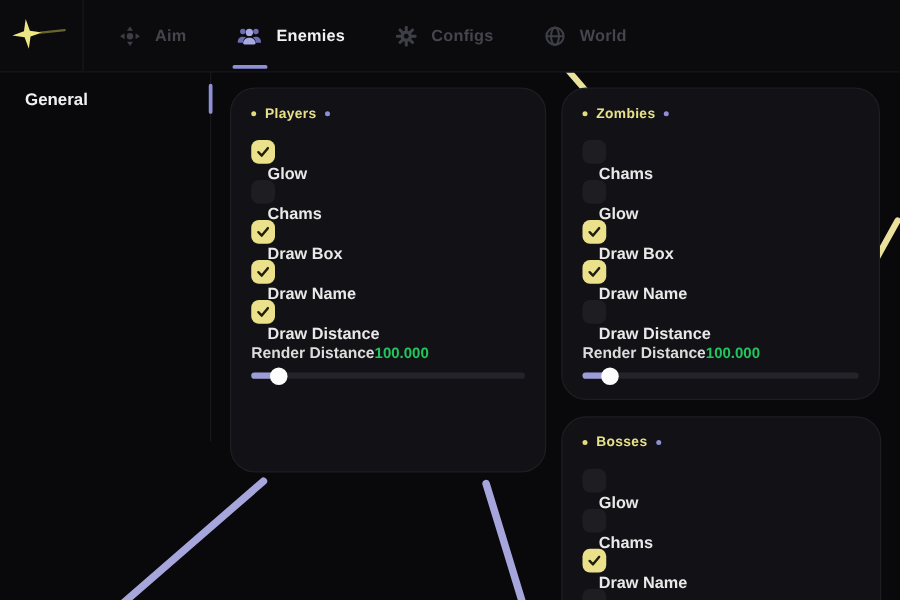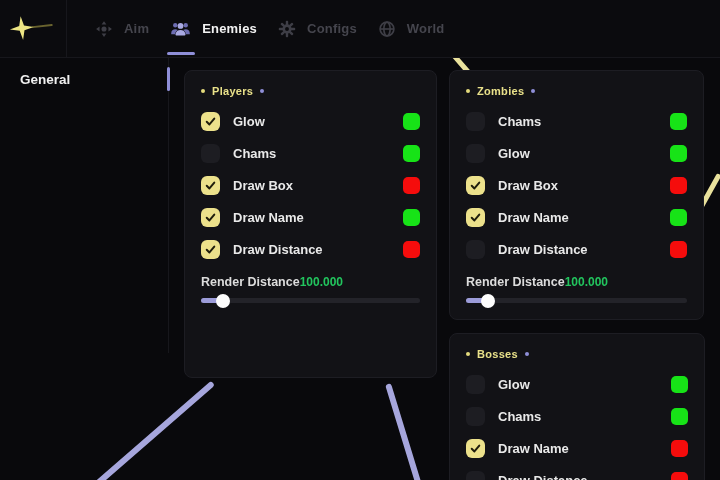--- a/index.html
+++ b/index.html
@@ -9,51 +9,51 @@
   
   .streak{position:absolute;height:6px;border-radius:4px;transform-origin:left center;z-index:1;}
   .streak.purple{background:#a6a6dd;}
   .streak.yellow{background:#e9e19c;height:5px;}
 
   
   .topbar{position:absolute;left:0;top:0;width:720px;height:57px;background:#0b0b0e;
           border-bottom:1px solid #17171c;display:flex;align-items:center;z-index:5;}
   .logo-wrap{width:66px;height:57px;display:flex;align-items:center;justify-content:center;
              border-right:1px solid #17171c;}
-  .tabs{display:flex;align-items:center;gap:21px;margin-left:28px;}
+  .tabs{display:flex;align-items:center;gap:40px;margin-left:28px;}
   .tab{position:relative;display:flex;align-items:center;gap:11px;height:57px;cursor:pointer;}
   .tab .tab-label{font-size:13px;font-weight:700;color:#45454d;letter-spacing:.2px;}
   .tab.active .tab-label{color:#f2f2f2;}
   .tab .tab-underline{display:none;position:absolute;left:-3px;bottom:2px;width:28px;height:3px;
                       border-radius:3px;background:#8f8fd8;}
   .tab.active .tab-underline{display:block;}
   .tab svg{display:block;}
   .tab .mono-icon{fill:#3e3e46;}
   .tab.active .ppl-back{fill:#6d6db2;}
   .tab.active .ppl-front{fill:#a9a9e2;}
 
   
   .sidebar{position:absolute;left:0;top:57px;width:168px;height:296px;background:#09090c;
            border-right:1px solid #17171c;z-index:4;}
   .side-item{position:relative;height:44px;display:flex;align-items:center;padding-left:20px;cursor:pointer;}
   .side-item .side-label{font-size:13.5px;font-weight:700;color:#f0f0f0;}
   .side-indicator{position:absolute;right:-2px;top:10px;width:3px;height:24px;border-radius:3px;background:#8f8fd8;}
 
   
-  .panel{position:absolute;background:#121216;border:1px solid #1d1d23;border-radius:8px;
+  .panel{position:absolute;background:#121216;border:1px solid #1d1d23;border-radius:20px;
          box-sizing:border-box;padding:12px 16px 14px 16px;z-index:3;}
   .panel-players{left:184px;top:70px;width:253px;height:308px;}
   .panel-zombies{left:449px;top:70px;width:255px;height:250px;}
   .panel-bosses{left:449px;top:333px;width:256px;height:175px;}
   .panel-header{display:flex;align-items:center;gap:7px;height:16px;margin-bottom:2px;}
   .dot{width:4px;height:4px;border-radius:50%;}
   .dot-yellow{background:#e4db7c;}
   .dot-purple{background:#8f8fd8;}
   .panel-title{font-size:11px;font-weight:700;color:#e9e18a;letter-spacing:.3px;}
-  .row{display:flex;align-items:center;height:19px;margin:13px 0;}
+  .row{display:flex;height:19px;margin:13px 0;flex-direction:column;}
   .checkbox{width:19px;height:19px;border-radius:6px;background:#1d1d22;flex:0 0 auto;cursor:pointer;
             display:flex;align-items:center;justify-content:center;}
   .checkbox.checked{background:#ece18b;}
   .checkbox svg{display:block;}
   .row-label{margin-left:13px;font-size:13px;font-weight:600;color:#e9e9e9;}
   .swatch{margin-left:auto;width:17px;height:17px;border-radius:5px;cursor:pointer;}
   .swatch.green{background:#17e317;}
   .swatch.red{background:#f50c0c;}
   .slider-block{margin-top:16px;}
   .slider-head{display:flex;align-items:center;justify-content:flex-start;margin-bottom:9px;}

